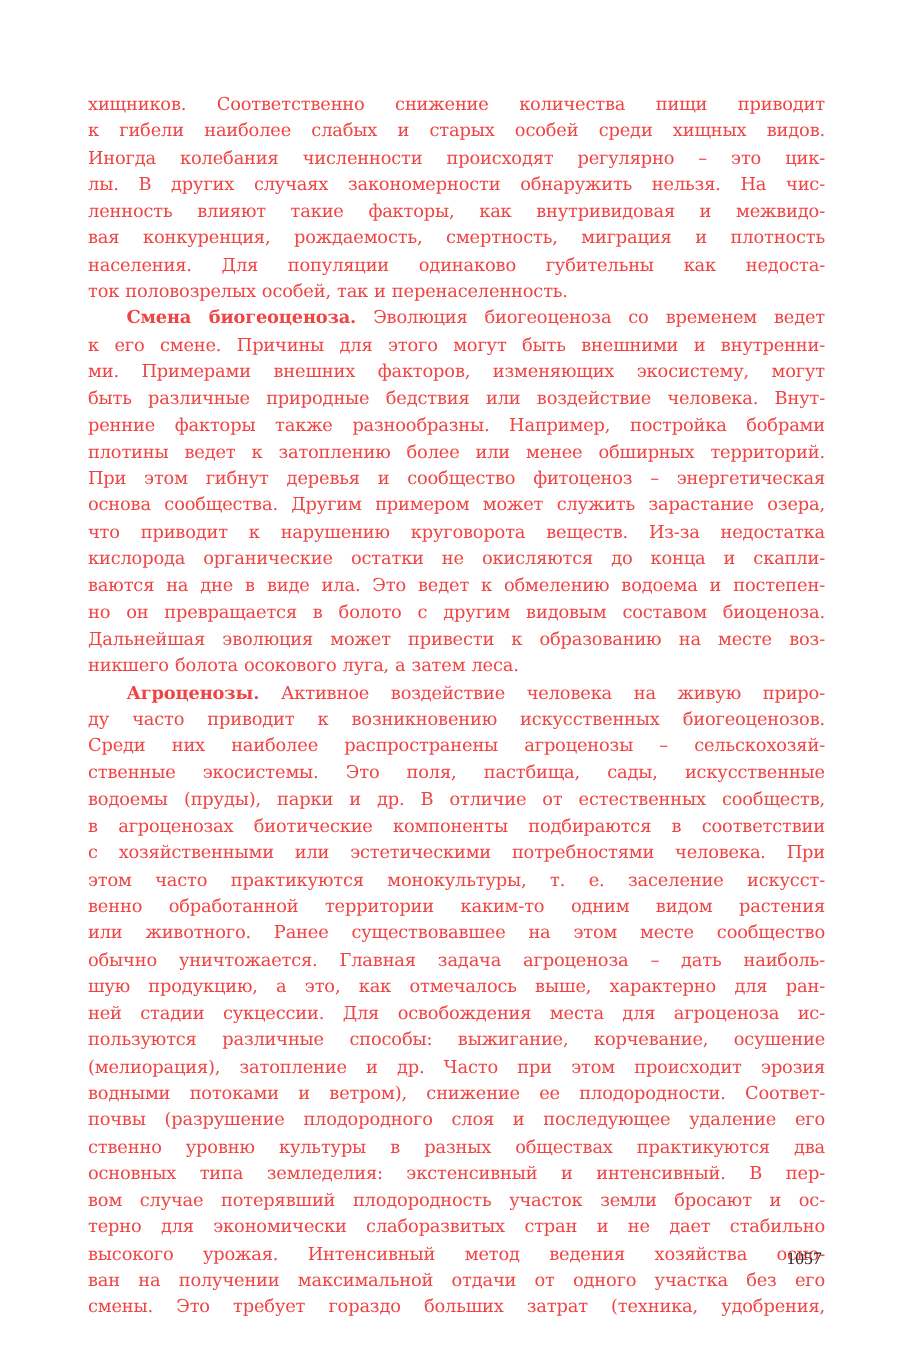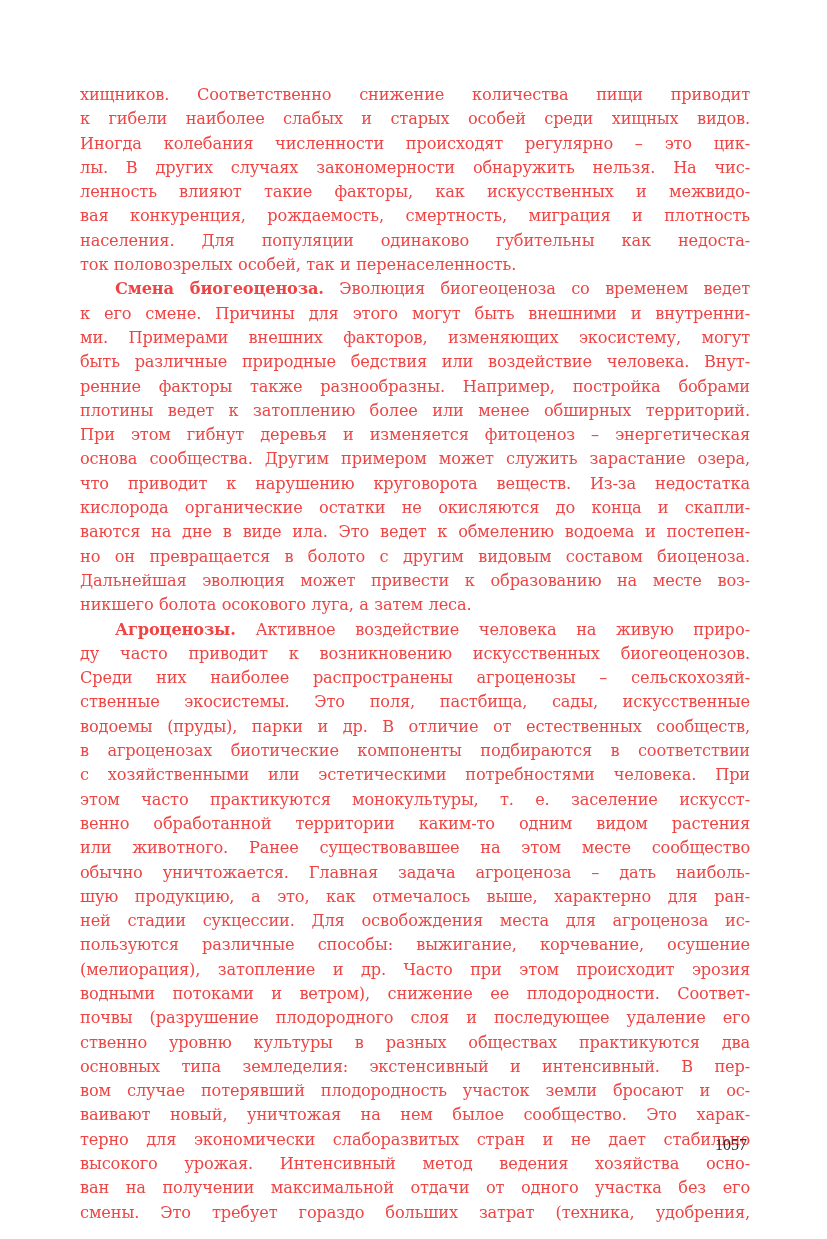--- a/index.html
+++ b/index.html
@@ -39,34 +39,34 @@
 </head>
 <body>
 
 <div class="page">
 
   <div>
     <span class="line">хищников. Соответственно снижение количества пищи приводит</span>
     <span class="line">к гибели наиболее слабых и старых особей среди хищных видов.</span>
     <span class="line"><span>Иногда колебания численности происходят регулярно – это </span><span class="ital">цик-</span></span>
     <span class="line"><span class="ital">лы</span><span>. В других случаях закономерности обнаружить нельзя. На чис-</span></span>
-    <span class="line">ленность влияют такие факторы, как искусственных и межвидо-</span>
+    <span class="line">ленность влияют такие факторы, как внутривидовая и межвидо-</span>
     <span class="line">вая конкуренция, рождаемость, смертность, миграция и плотность</span>
     <span class="line">населения. Для популяции одинаково губительны как недоста-</span>
     <span class="line last">ток половозрелых особей, так и перенаселенность.</span>
   </div>
 
   <div>
     <span class="line indent"><span class="bold">Смена биогеоценоза.</span><span> Эволюция биогеоценоза со временем ведет</span></span>
     <span class="line">к его смене. Причины для этого могут быть внешними и внутренни-</span>
     <span class="line">ми. Примерами внешних факторов, изменяющих экосистему, могут</span>
     <span class="line">быть различные природные бедствия или воздействие человека. Внут-</span>
     <span class="line">ренние факторы также разнообразны. Например, постройка бобрами</span>
     <span class="line">плотины ведет к затоплению более или менее обширных территорий.</span>
-    <span class="line">При этом гибнут деревья и изменяется фитоценоз – энергетическая</span>
+    <span class="line">При этом гибнут деревья и сообщество фитоценоз – энергетическая</span>
     <span class="line">основа сообщества. Другим примером может служить зарастание озера,</span>
     <span class="line">что приводит к нарушению круговорота веществ. Из-за недостатка</span>
     <span class="line">кислорода органические остатки не окисляются до конца и скапли-</span>
     <span class="line">ваются на дне в виде ила. Это ведет к обмелению водоема и постепен-</span>
     <span class="line">но он превращается в болото с другим видовым составом биоценоза.</span>
     <span class="line">Дальнейшая эволюция может привести к образованию на месте воз-</span>
     <span class="line last">никшего болота осокового луга, а затем леса.</span>
   </div>
 
   <div>
@@ -83,21 +83,20 @@
     <span class="line">обычно уничтожается. Главная задача агроценоза – дать наиболь-</span>
     <span class="line">шую продукцию, а это, как отмечалось выше, характерно для ран-</span>
     <span class="line">ней стадии сукцессии. Для освобождения места для агроценоза ис-</span>
     <span class="line">пользуются различные способы: выжигание, корчевание, осушение</span>
     <span class="line">(мелиорация), затопление и др. Часто при этом происходит эрозия</span>
     <span class="line">водными потоками и ветром), снижение ее плодородности. Соответ-</span>
     <span class="line">почвы (разрушение плодородного слоя и последующее удаление его</span>
     <span class="line">ственно уровню культуры в разных обществах практикуются два</span>
     <span class="line">основных типа земледелия: экстенсивный и интенсивный. В пер-</span>
     <span class="line">вом случае потерявший плодородность участок земли бросают и ос-</span>
-    <span class="line">ваивают новый, уничтожая на нем былое сообщество. Это харак-</span>
     <span class="line">терно для экономически слаборазвитых стран и не дает стабильно</span>
     <span class="line">высокого урожая. Интенсивный метод ведения хозяйства осно-</span>
     <span class="line">ван на получении максимальной отдачи от одного участка без его</span>
     <span class="line">смены. Это требует гораздо больших затрат (техника, удобрения,</span>
   </div>
 </div>
 
 <div class="page-number">1057</div>
 
 </body></html>

